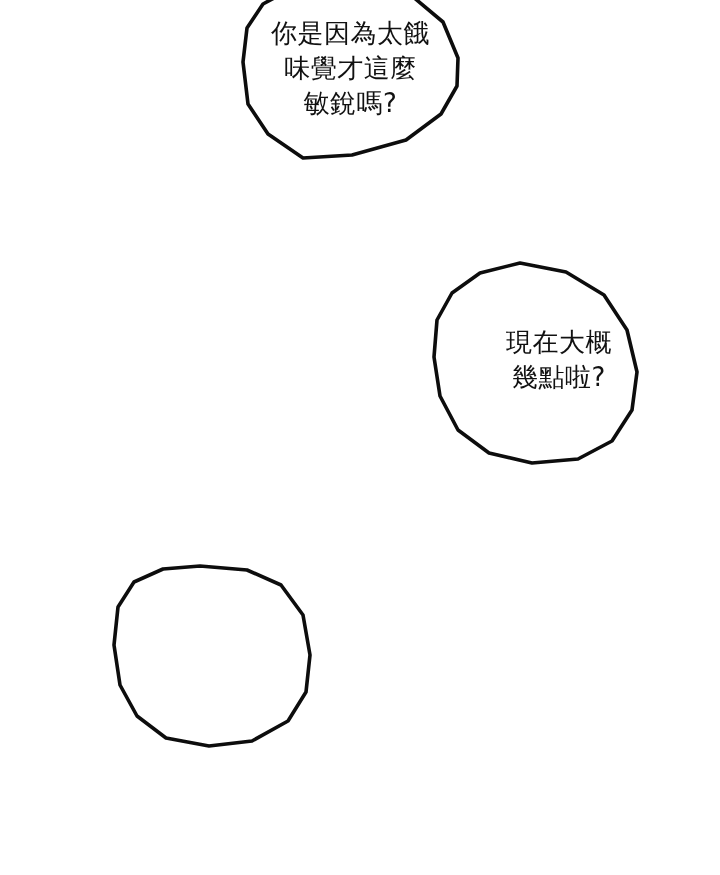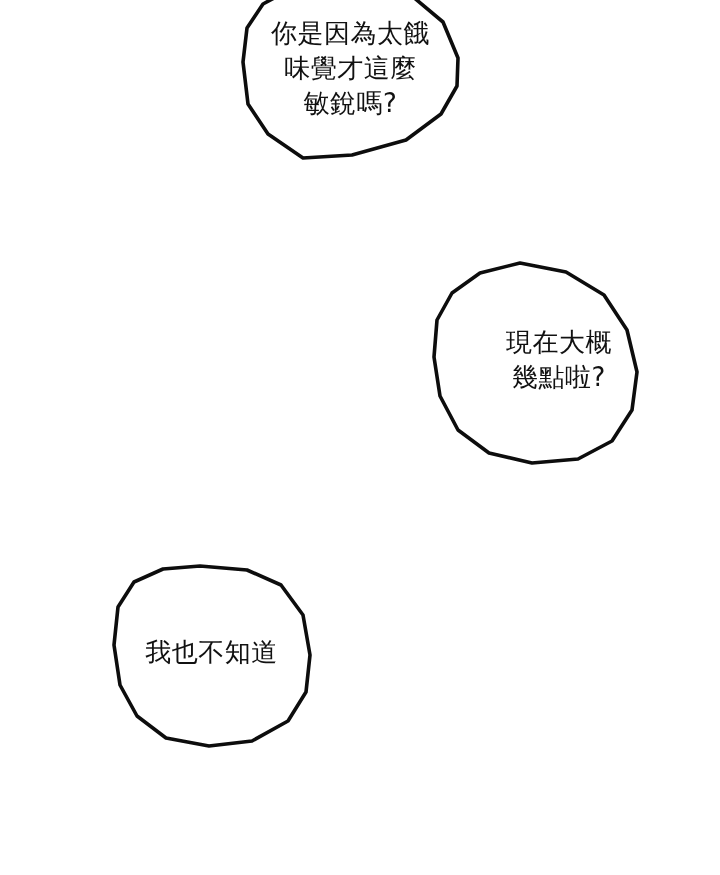--- a/index.html
+++ b/index.html
@@ -127,17 +127,16 @@
                Z"></path>
     </svg>
 
     <div class="bubble-text" id="bubble-text-1">你是因為太餓
 味覺才這麼
 敏銳嗎?</div>
 
     <div class="bubble-text" id="bubble-text-2">現在大概
 幾點啦?</div>
 
-    <div class="bubble-text" id="bubble-text-3">我也不知道</div>
 
   </div>
 
 </div>
 
 </body></html>

